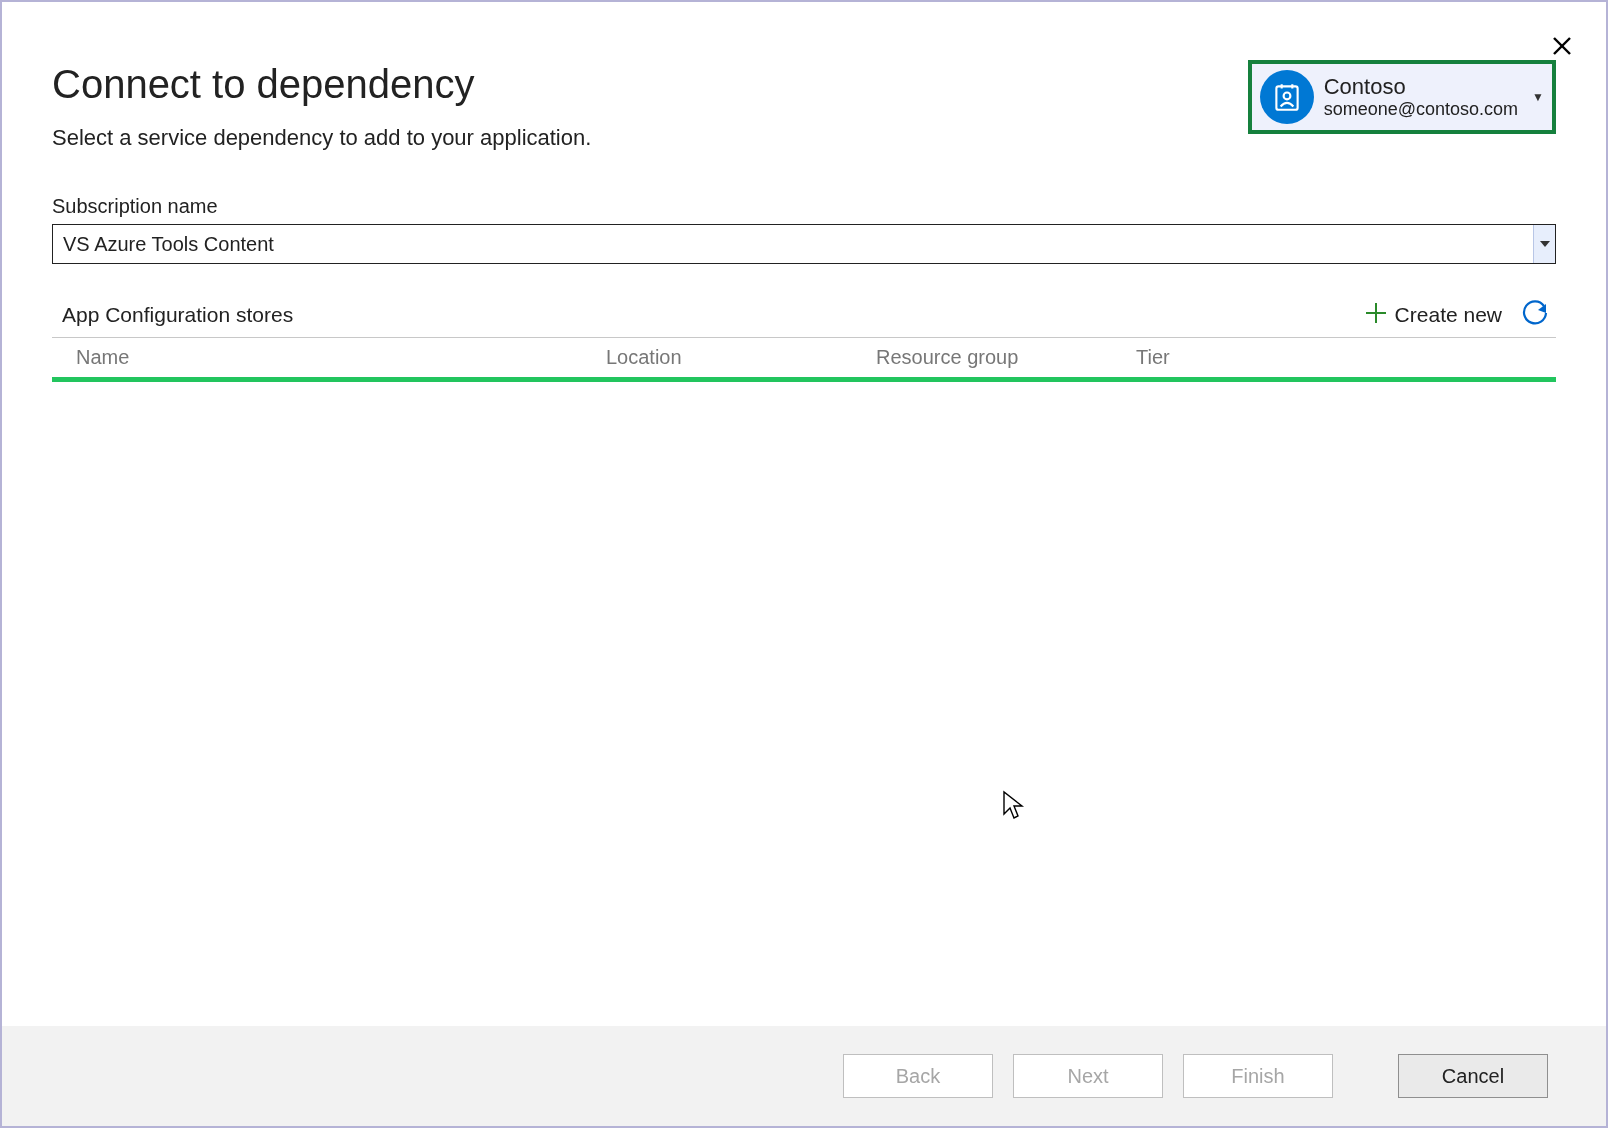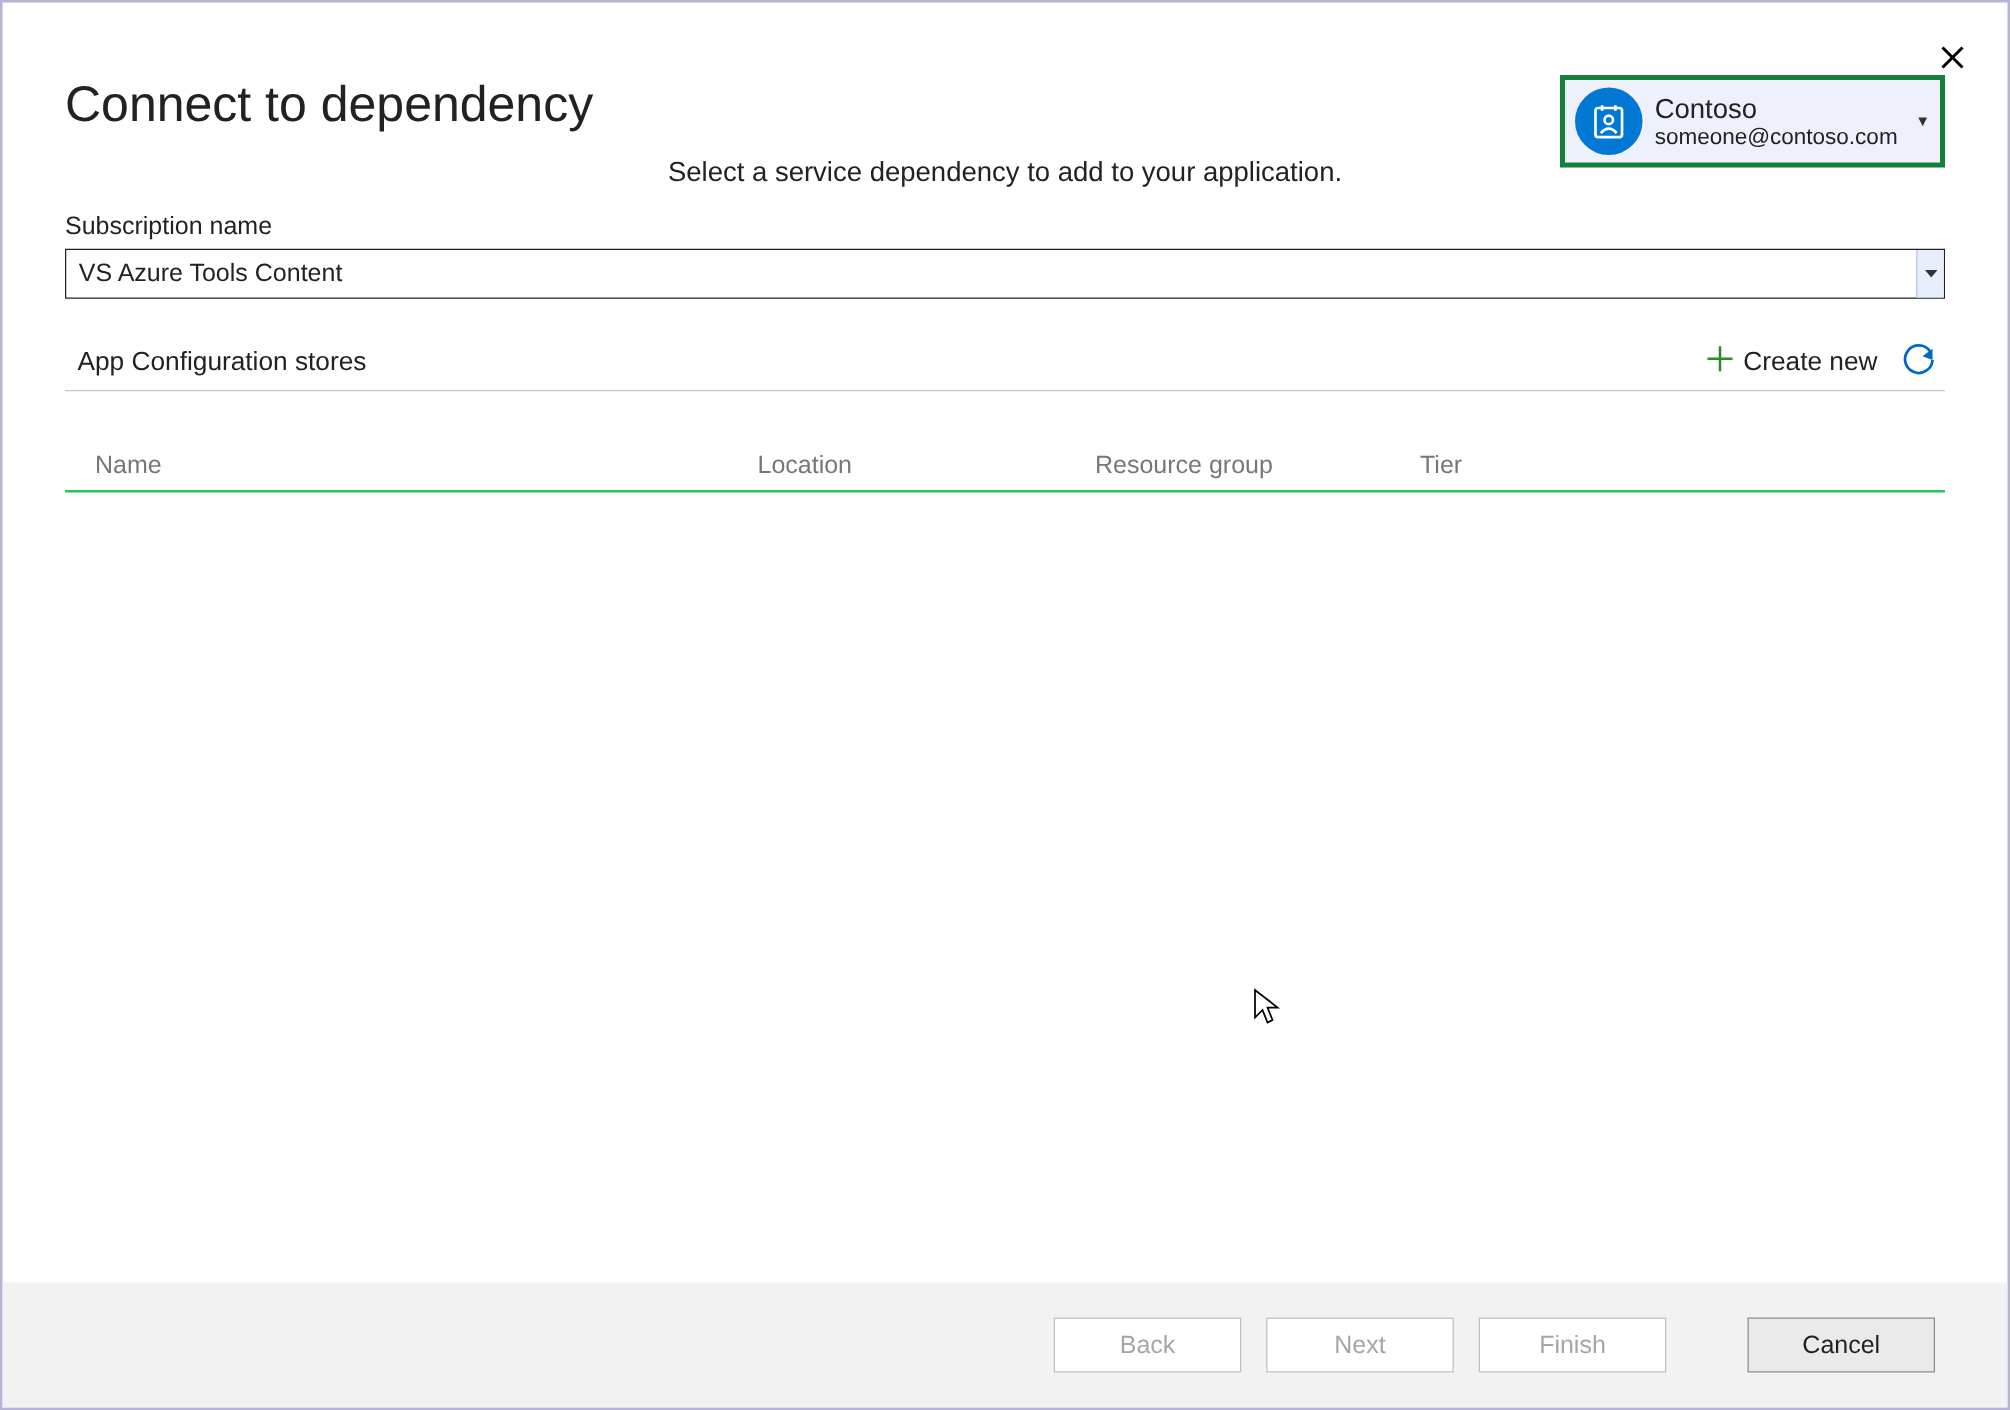--- a/index.html
+++ b/index.html
@@ -38,22 +38,21 @@
     .title {
       font-size: 40px;
       font-weight: 400;
       color: #222;
       margin-top: 10px;
       margin-bottom: 18px;
     }
     .subtitle {
       font-size: 22px;
       color: #222;
-      margin-bottom: 19px;
-      text-align: center;
+      margin-bottom: 44px;
     }
     .account-box {
       position: absolute;
       top: 58px;
       right: 50px;
       border: 4px solid #15803d;
       background: #eef1fc;
       display: flex;
       align-items: center;
       padding: 6px 8px;
@@ -155,24 +154,23 @@
       cursor: pointer;
       padding: 2px;
     }
     .refresh-btn svg {
       width: 26px;
       height: 26px;
     }
     .table-header {
       display: flex;
       padding: 8px 16px 8px 24px;
-      border-bottom: 2px solid #22c55e;
+      border-bottom: 5px solid #22c55e;
       font-size: 20px;
       color: #777;
-      margin-top: 40px;
     }
     .col-name { flex: 0 0 530px; }
     .col-location { flex: 0 0 270px; }
     .col-rg { flex: 0 0 260px; }
     .col-tier { flex: 1; }
     .footer {
       background: #f2f2f2;
       padding: 28px 58px;
       display: flex;
       justify-content: flex-end;

